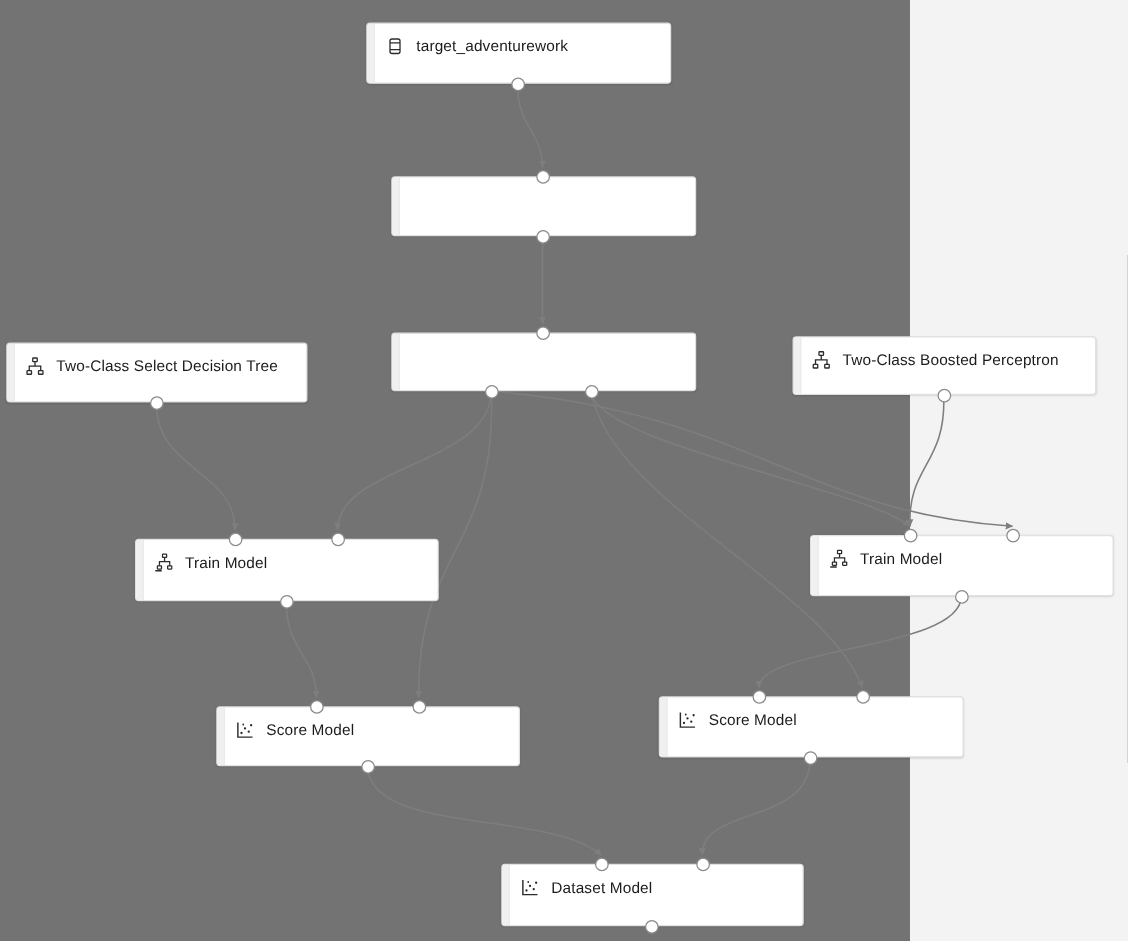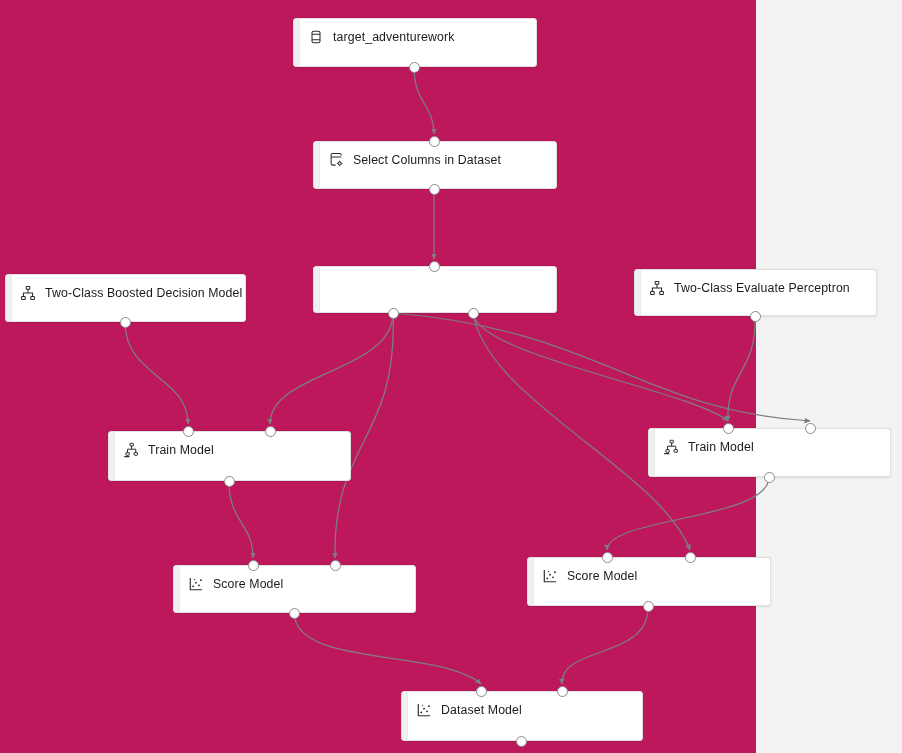--- a/index.html
+++ b/index.html
@@ -13,22 +13,21 @@
     height: 753px;
     position: relative;
     overflow: hidden;
     font-family: "Liberation Sans", sans-serif;
   }
   #canvas {
     position: absolute;
     inset: 0;
     width: 728px;
     height: 753px;
-    background: #be185d;
-    padding-left: 28px;
+    background: #737373;
   }
   #edge-layer {
     position: absolute;
     left: 0;
     top: 0;
     width: 902px;
     height: 753px;
     pointer-events: none;
   }
   .node {
@@ -123,63 +122,52 @@
               <rect x="4.0" y="2.2" width="8" height="11.6" rx="1.6"></rect>
               <path d="M4.0 5.3 H12.0"></path>
               <path d="M4.0 10.7 H12.0"></path>
             </svg>
           </span>
           <span class="node-label">target_adventurework</span>
         </div>
       </div>
       <div class="node" style="left: 313px; top: 141px; width: 244px; height: 48px;">
         <div class="node-accent"></div>
-        <div class="node-row">
-          <span class="node-icon">
-            <svg viewBox="0 0 16 16" width="16" height="16" fill="none" stroke="currentColor" stroke-width="1.05">
-              <path d="M13.2 3.4 V2.9 a1.5 1.5 0 0 0 -1.5 -1.5 H4.6 A1.5 1.5 0 0 0 3.1 2.9 V11.6 a1.5 1.5 0 0 0 1.5 1.5 H7.6"></path>
-              <path d="M3.1 5.0 H13.2"></path>
-              <circle cx="11.7" cy="11.5" r="1.55"></circle>
-              <path d="M11.7 8.7 v1.0 M11.7 13.3 v1.0 M8.9 11.5 h1.0 M13.5 11.5 h1.0" stroke-width="0.95"></path>
-            </svg>
-          </span>
-          <span class="node-label">Select Columns in Dataset</span>
-        </div>
       </div>
       <div class="node" style="left: 5px; top: 274px; width: 241px; height: 48px;">
         <div class="node-accent"></div>
         <div class="node-row">
           <span class="node-icon">
             <svg viewBox="0 0 16 16" width="16" height="16" fill="none" stroke="currentColor" stroke-width="1.05">
               <rect x="6.2" y="1.4" width="3.6" height="2.9" rx="0.45"></rect>
               <rect x="1.6" y="11.5" width="3.6" height="2.9" rx="0.45"></rect>
               <rect x="10.8" y="11.5" width="3.6" height="2.9" rx="0.45"></rect>
               <path d="M8.0 4.3 V7.9"></path>
               <path d="M3.4 11.5 V7.9 H12.6 V11.5"></path>
             </svg>
           </span>
-          <span class="node-label">Two-Class Boosted Decision Model</span>
+          <span class="node-label">Two-Class Select Decision Tree</span>
         </div>
       </div>
       <div class="node" style="left: 313px; top: 266px; width: 244px; height: 47px;">
         <div class="node-accent"></div>
       </div>
       <div class="node" style="left: 634px; top: 269px; width: 243px; height: 47px;">
         <div class="node-accent"></div>
         <div class="node-row">
           <span class="node-icon">
             <svg viewBox="0 0 16 16" width="16" height="16" fill="none" stroke="currentColor" stroke-width="1.05">
               <rect x="6.2" y="1.4" width="3.6" height="2.9" rx="0.45"></rect>
               <rect x="1.6" y="11.5" width="3.6" height="2.9" rx="0.45"></rect>
               <rect x="10.8" y="11.5" width="3.6" height="2.9" rx="0.45"></rect>
               <path d="M8.0 4.3 V7.9"></path>
               <path d="M3.4 11.5 V7.9 H12.6 V11.5"></path>
             </svg>
           </span>
-          <span class="node-label">Two-Class Evaluate Perceptron</span>
+          <span class="node-label">Two-Class Boosted Perceptron</span>
         </div>
       </div>
       <div class="node" style="left: 108px; top: 431px; width: 243px; height: 50px;">
         <div class="node-accent"></div>
         <div class="node-row">
           <span class="node-icon">
             <svg viewBox="0 0 16 16" width="16" height="16" fill="none" stroke="currentColor" stroke-width="1.0">
               <rect x="7.0" y="1.3" width="3.3" height="2.6" rx="0.4"></rect>
               <rect x="2.9" y="10.6" width="3.3" height="2.6" rx="0.4"></rect>
               <rect x="11.1" y="10.6" width="3.3" height="2.6" rx="0.4"></rect>

